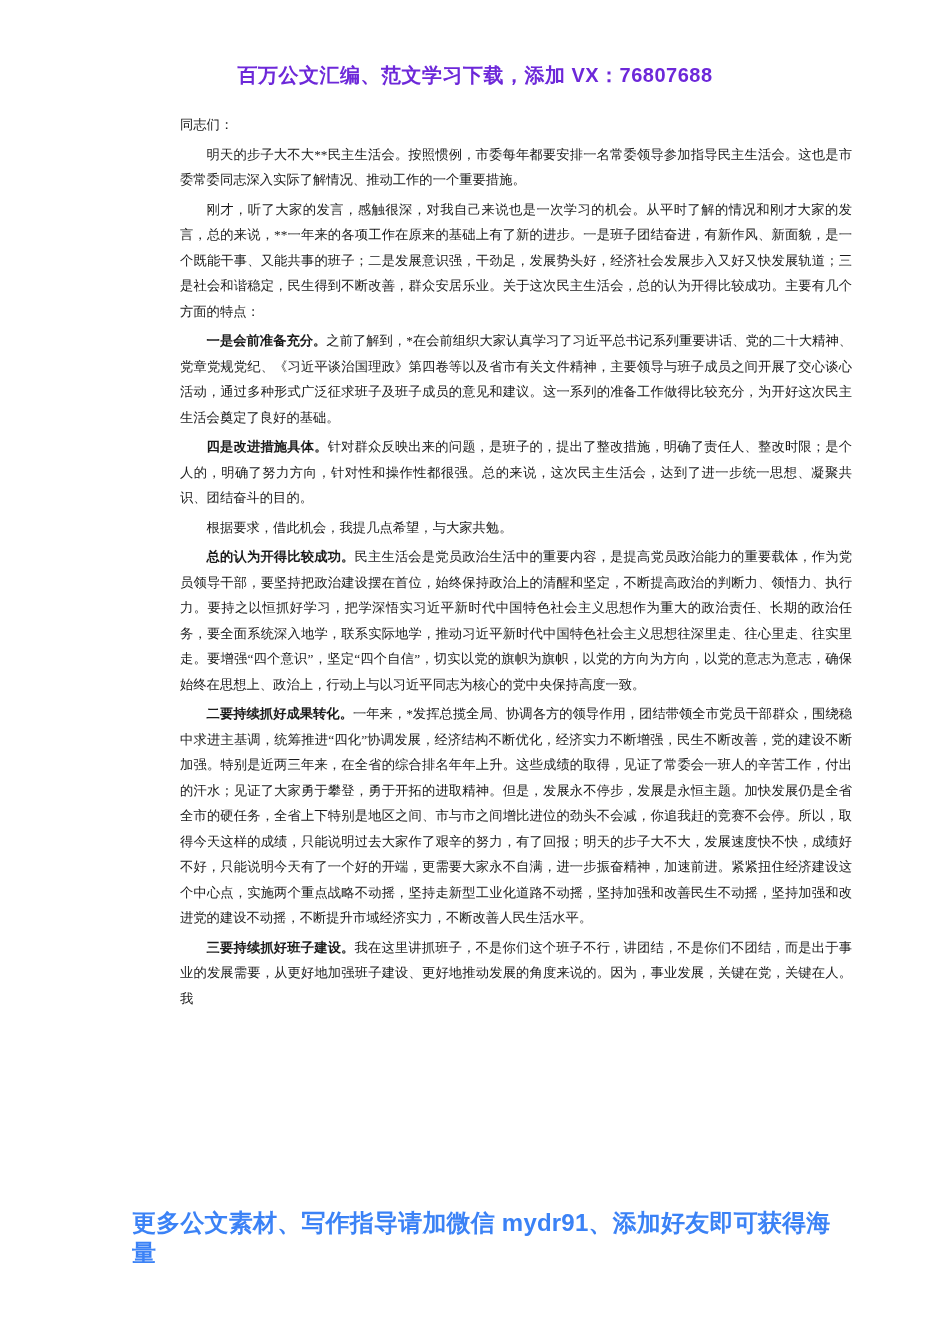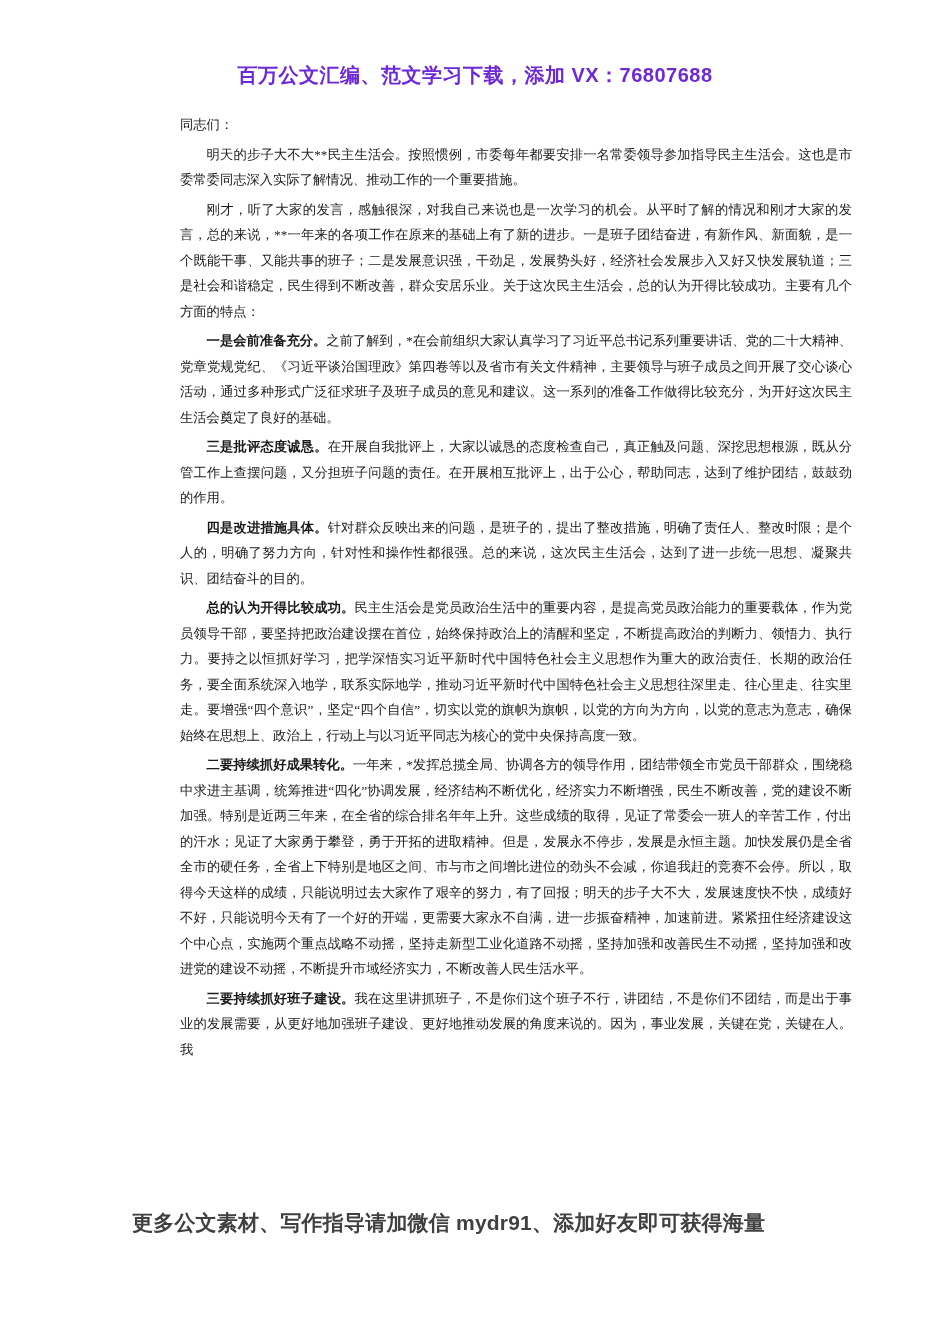--- a/index.html
+++ b/index.html
@@ -55,24 +55,24 @@
   }
   .lead {
     font-weight: bold;
   }
   .footer {
     position: absolute;
     left: 132px;
     top: 1208px;
     width: 700px;
     font-family: "Liberation Sans", "DejaVu Sans", sans-serif;
-    font-size: 21px;
+    font-size: 24px;
     font-weight: bold;
     line-height: 30px;
-    color: #404040;
+    color: #3b82f6;
     letter-spacing: 0.2px;
   }
 </style>
 </head>
 <body>
 
 <div class="page">
 
   <div class="banner">百万公文汇编、范文学习下载，添加 VX：76807688</div>
 
@@ -85,28 +85,28 @@
 
     <p class="indent">
       <span class="lead"></span><span>刚才，听了大家的发言，感触很深，对我自己来说也是一次学习的机会。从平时了解的情况和刚才大家的发言，总的来说，**一年来的各项工作在原来的基础上有了新的进步。一是班子团结奋进，有新作风、新面貌，是一个既能干事、又能共事的班子；二是发展意识强，干劲足，发展势头好，经济社会发展步入又好又快发展轨道；三是社会和谐稳定，民生得到不断改善，群众安居乐业。关于这次民主生活会，总的认为开得比较成功。主要有几个方面的特点：</span>
     </p>
 
     <p class="indent">
       <span class="lead">一是会前准备充分。</span><span>之前了解到，*在会前组织大家认真学习了习近平总书记系列重要讲话、党的二十大精神、党章党规党纪、《习近平谈治国理政》第四卷等以及省市有关文件精神，主要领导与班子成员之间开展了交心谈心活动，通过多种形式广泛征求班子及班子成员的意见和建议。这一系列的准备工作做得比较充分，为开好这次民主生活会奠定了良好的基础。</span>
     </p>
 
 
-    <p class="indent">
-      <span class="lead">三是批评态度诚恳。</span><span>在开展自我批评上，大家以诚恳的态度检查自己，真正触及问题、深挖思想根源，既从分管工作上查摆问题，又分担班子问题的责任。在开展相互批评上，出于公心，帮助同志，达到了维护团结，鼓鼓劲的作用。</span>
-    </p>
 
     <p class="indent">
       <span class="lead">四是改进措施具体。</span><span>针对群众反映出来的问题，是班子的，提出了整改措施，明确了责任人、整改时限；是个人的，明确了努力方向，针对性和操作性都很强。总的来说，这次民主生活会，达到了进一步统一思想、凝聚共识、团结奋斗的目的。</span>
     </p>
 
+    <p class="indent">
+      <span class="lead"></span><span>根据要求，借此机会，我提几点希望，与大家共勉。</span>
+    </p>
 
     <p class="indent">
       <span class="lead">总的认为开得比较成功。</span><span>民主生活会是党员政治生活中的重要内容，是提高党员政治能力的重要载体，作为党员领导干部，要坚持把政治建设摆在首位，始终保持政治上的清醒和坚定，不断提高政治的判断力、领悟力、执行力。要持之以恒抓好学习，把学深悟实习近平新时代中国特色社会主义思想作为重大的政治责任、长期的政治任务，要全面系统深入地学，联系实际地学，推动习近平新时代中国特色社会主义思想往深里走、往心里走、往实里走。要增强“四个意识”，坚定“四个自信”，切实以党的旗帜为旗帜，以党的方向为方向，以党的意志为意志，确保始终在思想上、政治上，行动上与以习近平同志为核心的党中央保持高度一致。</span>
     </p>
 
     <p class="indent">
       <span class="lead">二要持续抓好成果转化。</span><span>一年来，*发挥总揽全局、协调各方的领导作用，团结带领全市党员干部群众，围绕稳中求进主基调，统筹推进“四化”协调发展，经济结构不断优化，经济实力不断增强，民生不断改善，党的建设不断加强。特别是近两三年来，在全省的综合排名年年上升。这些成绩的取得，见证了常委会一班人的辛苦工作，付出的汗水；见证了大家勇于攀登，勇于开拓的进取精神。但是，发展永不停步，发展是永恒主题。加快发展仍是全省全市的硬任务，全省上下特别是地区之间、市与市之间增比进位的劲头不会减，你追我赶的竞赛不会停。所以，取得今天这样的成绩，只能说明过去大家作了艰辛的努力，有了回报；明天的步子大不大，发展速度快不快，成绩好不好，只能说明今天有了一个好的开端，更需要大家永不自满，进一步振奋精神，加速前进。紧紧扭住经济建设这个中心点，实施两个重点战略不动摇，坚持走新型工业化道路不动摇，坚持加强和改善民生不动摇，坚持加强和改进党的建设不动摇，不断提升市域经济实力，不断改善人民生活水平。</span>
     </p>
 
     <p class="indent">

